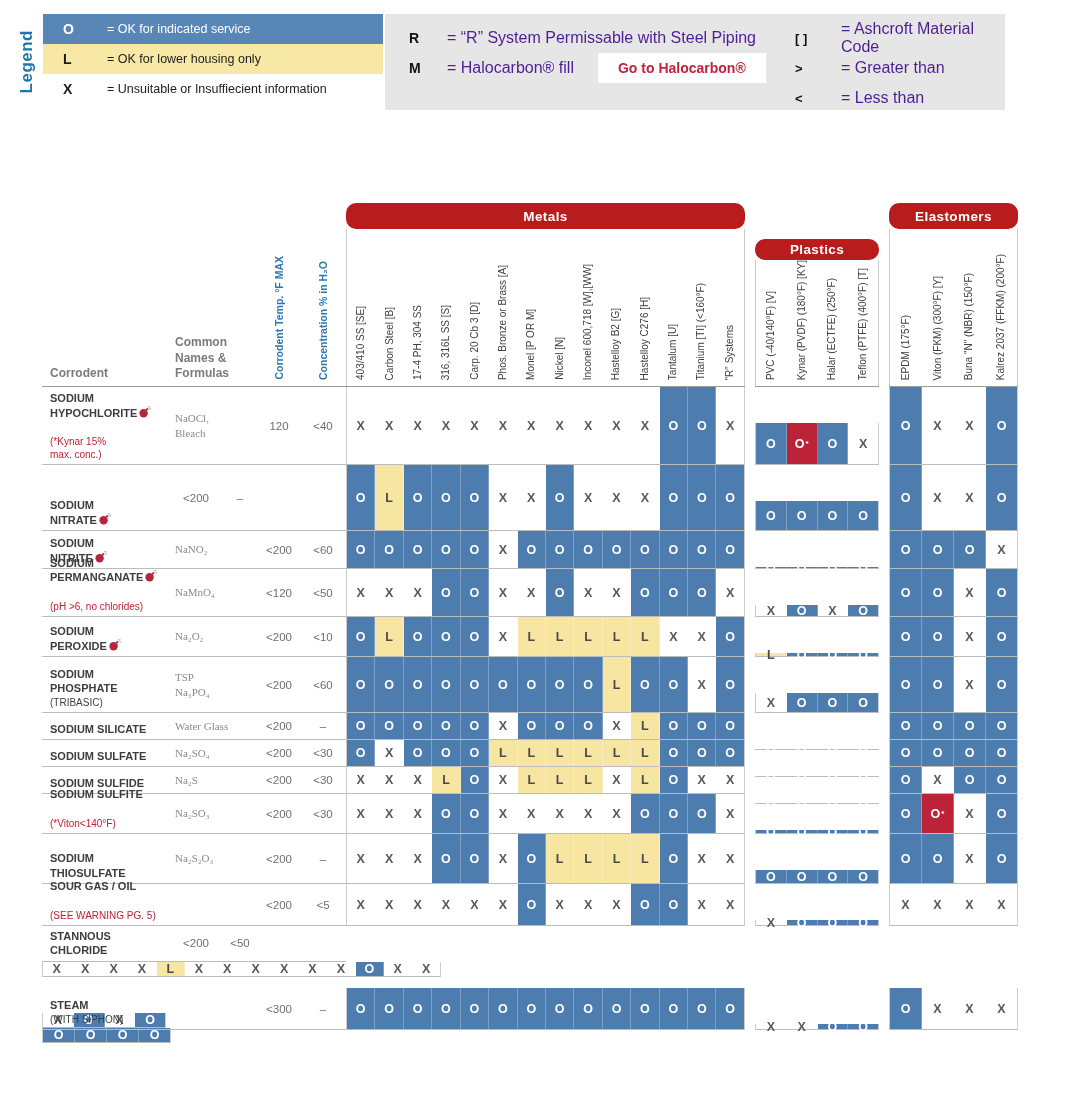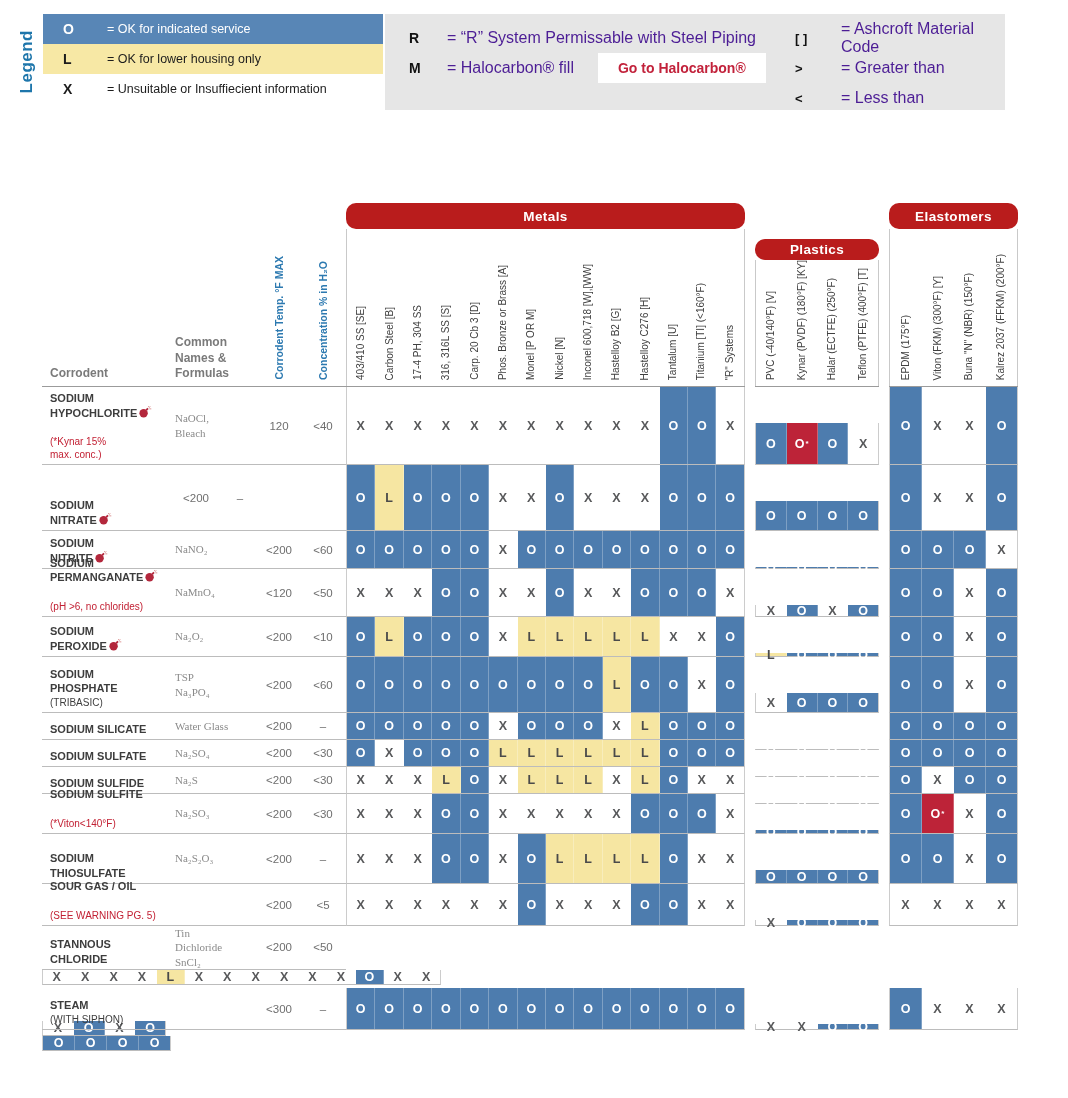--- a/index.html
+++ b/index.html
@@ -752,25 +752,20 @@
           <div class="cell sym-x">X</div>
           <div class="cell sym-x">X</div>
         </div>
       </div>
       <div class="trow" style="height: 62px; flex-direction: column;">
         <div class="lcols">
           <div class="c-name">
             <span class="rname">STANNOUS
 CHLORIDE</span>
           </div>
-          <div class="c-common">
-            <span>Tin
-Dichloride
-SnCl₂</span>
-          </div>
           <div class="c-temp">&lt;200</div>
           <div class="c-conc">&lt;50</div>
         </div>
         <div class="block b-metals">
           <div class="cell sym-x">X</div>
           <div class="cell sym-x">X</div>
           <div class="cell sym-x">X</div>
           <div class="cell sym-x">X</div>
           <div class="cell sym-low">L</div>
           <div class="cell sym-x">X</div>

